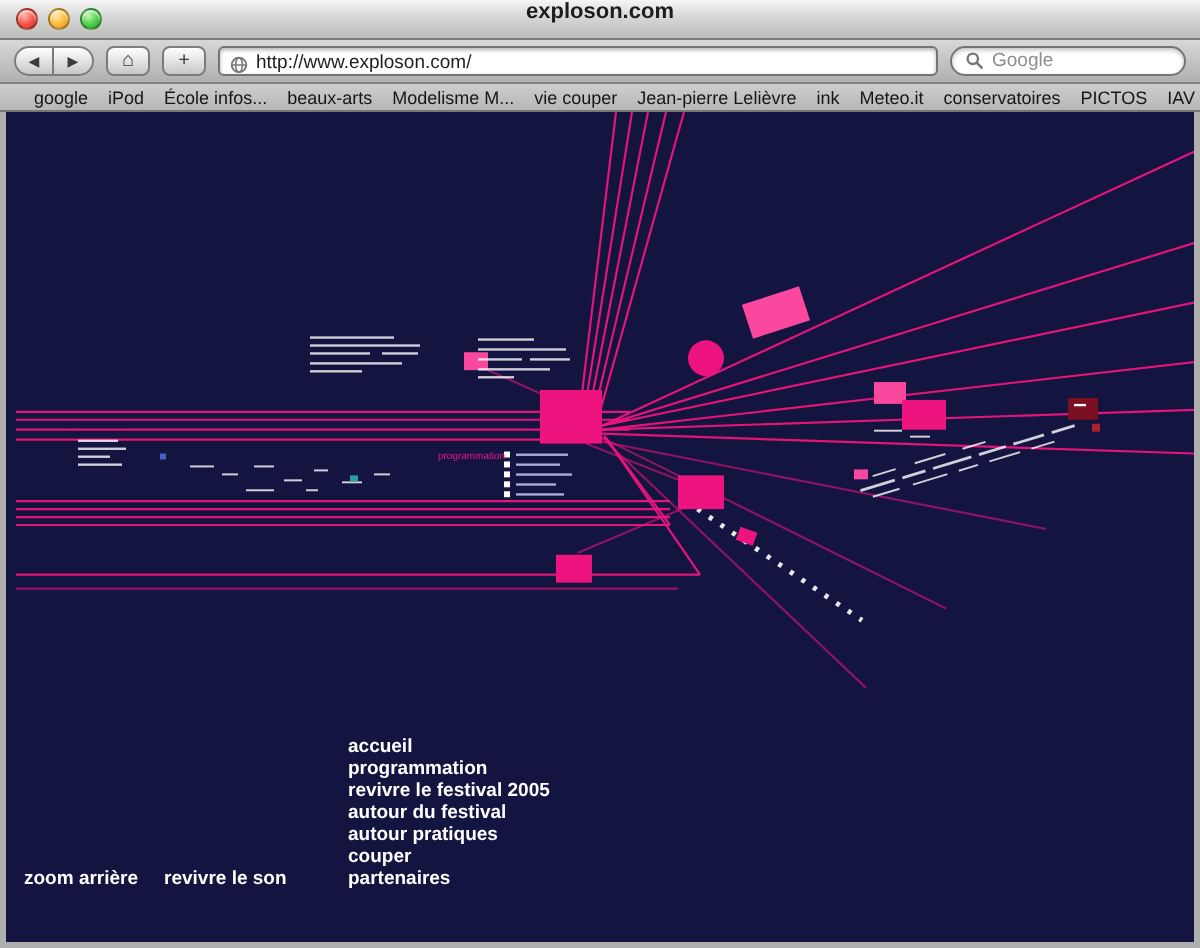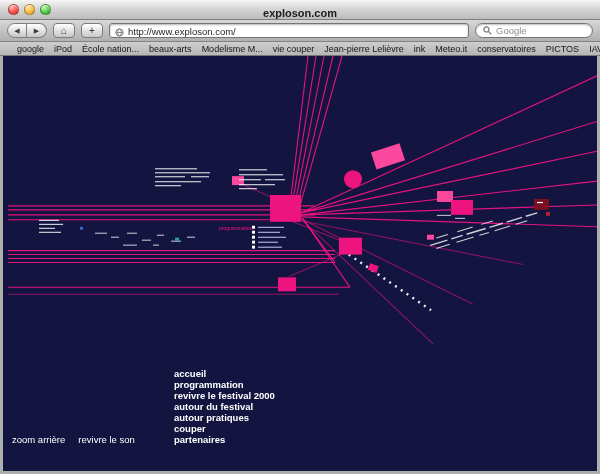--- a/index.html
+++ b/index.html
@@ -3,21 +3,21 @@
 <meta charset="utf-8">
 <style>
   * { box-sizing: border-box; margin: 0; padding: 0; }
   html,body { width:600px; height:474px; }
   body { font-family:"Liberation Sans", sans-serif; background:#8a8a8a; }
 
   .window { width:600px; height:474px; display:flex; flex-direction:column;
             background:#b5b5b5; overflow:hidden; }
 
   
-  .titlebar { height:20px; position:relative; display:flex; align-items:flex-end; justify-content:center;
+  .titlebar { height:20px; position:relative; display:flex; align-items:flex-start; justify-content:center;
     background:linear-gradient(180deg,#f6f6f6 0%,#d6d6d6 45%,#bcbcbc 100%);
     border-bottom:1px solid #7d7d7d; }
   .title { font-size:11px; font-weight:bold; color:#1d1d1d; }
   .traffic { position:absolute; left:8px; top:4px; display:flex; gap:5px; }
   .tl { width:11px; height:11px; border-radius:50%; border:1px solid rgba(0,0,0,.3);
         box-shadow:inset 0 1px 1px rgba(255,255,255,.75); cursor:default; }
   .tl.red    { background:radial-gradient(circle at 35% 30%, #ffb9b2, #f9564d 50%, #cf2c22); }
   .tl.yellow { background:radial-gradient(circle at 35% 30%, #ffeab0, #fdbd3e 50%, #dd9415); }
   .tl.green  { background:radial-gradient(circle at 35% 30%, #c9f6b5, #57d252 50%, #239c28); }
 
@@ -52,21 +52,21 @@
   .scene { position:absolute; left:0; top:0; width:100%; height:100%; }
 
   .pl  { stroke:var(--pink,#ee1480); stroke-width:1.1; fill:none; opacity:.95; }
   .plf { stroke:var(--pink,#ee1480); stroke-width:1.1; fill:none; opacity:.55; }
   .pf  { fill:var(--pink,#ee1480); }
   .pfb { fill:var(--pink-bright,#f9489d); }
   .mt  { fill:#ffffff; opacity:.8; }
   .mt2 { fill:#cfd3ff; opacity:.8; }
 
   .bottom-controls { position:absolute; left:9px; bottom:26px; display:flex; gap:13px;
-    font-size:9.5px; font-weight:normal; color:#ffffff; }
+    font-size:9.5px; font-weight:bold; color:#ffffff; }
   .bottom-nav { position:absolute; left:171px; right:8px; bottom:26px; display:flex;
     justify-content:space-between; font-size:9.5px; font-weight:bold; color:#ffffff;flex-direction:column; }
   .bottom-controls span, .bottom-nav span { cursor:pointer; white-space:nowrap; }
 </style>
 </head>
 <body>
 
 <div class="window">
 
   <div class="titlebar">
@@ -102,21 +102,21 @@
     </div>
   </div>
 
   <div class="bmbar">
     <svg width="11" height="9" viewBox="0 0 11 9">
       <path d="M1 1 L5 2 L5 8 L1 7 Z" fill="#4a4a4a"></path>
       <path d="M10 1 L6 2 L6 8 L10 7 Z" fill="#4a4a4a"></path>
     </svg>
     <span class="bm">google</span>
     <span class="bm">iPod</span>
-    <span class="bm">École nation...</span>
+    <span class="bm">École infos...</span>
     <span class="bm">beaux-arts</span>
     <span class="bm">Modelisme M...</span>
     <span class="bm">vie couper</span>
     <span class="bm">Jean-pierre Lelièvre</span>
     <span class="bm">ink</span>
     <span class="bm">Meteo.it</span>
     <span class="bm">conservatoires</span>
     <span class="bm">PICTOS</span>
     <span class="bm">IAV</span>
 
@@ -259,20 +259,20 @@
       </g>
     </svg>
 
     <div class="bottom-controls">
       <span>zoom arrière</span>
       <span>revivre le son</span>
     </div>
     <div class="bottom-nav">
       <span>accueil</span>
       <span>programmation</span>
-      <span>revivre le festival 2000</span>
+      <span>revivre le festival 2005</span>
       <span>autour du festival</span>
       <span>autour pratiques</span>
       <span>couper</span>
       <span>partenaires</span>
     </div>
   </div>
 </div>
 
 </body></html>

